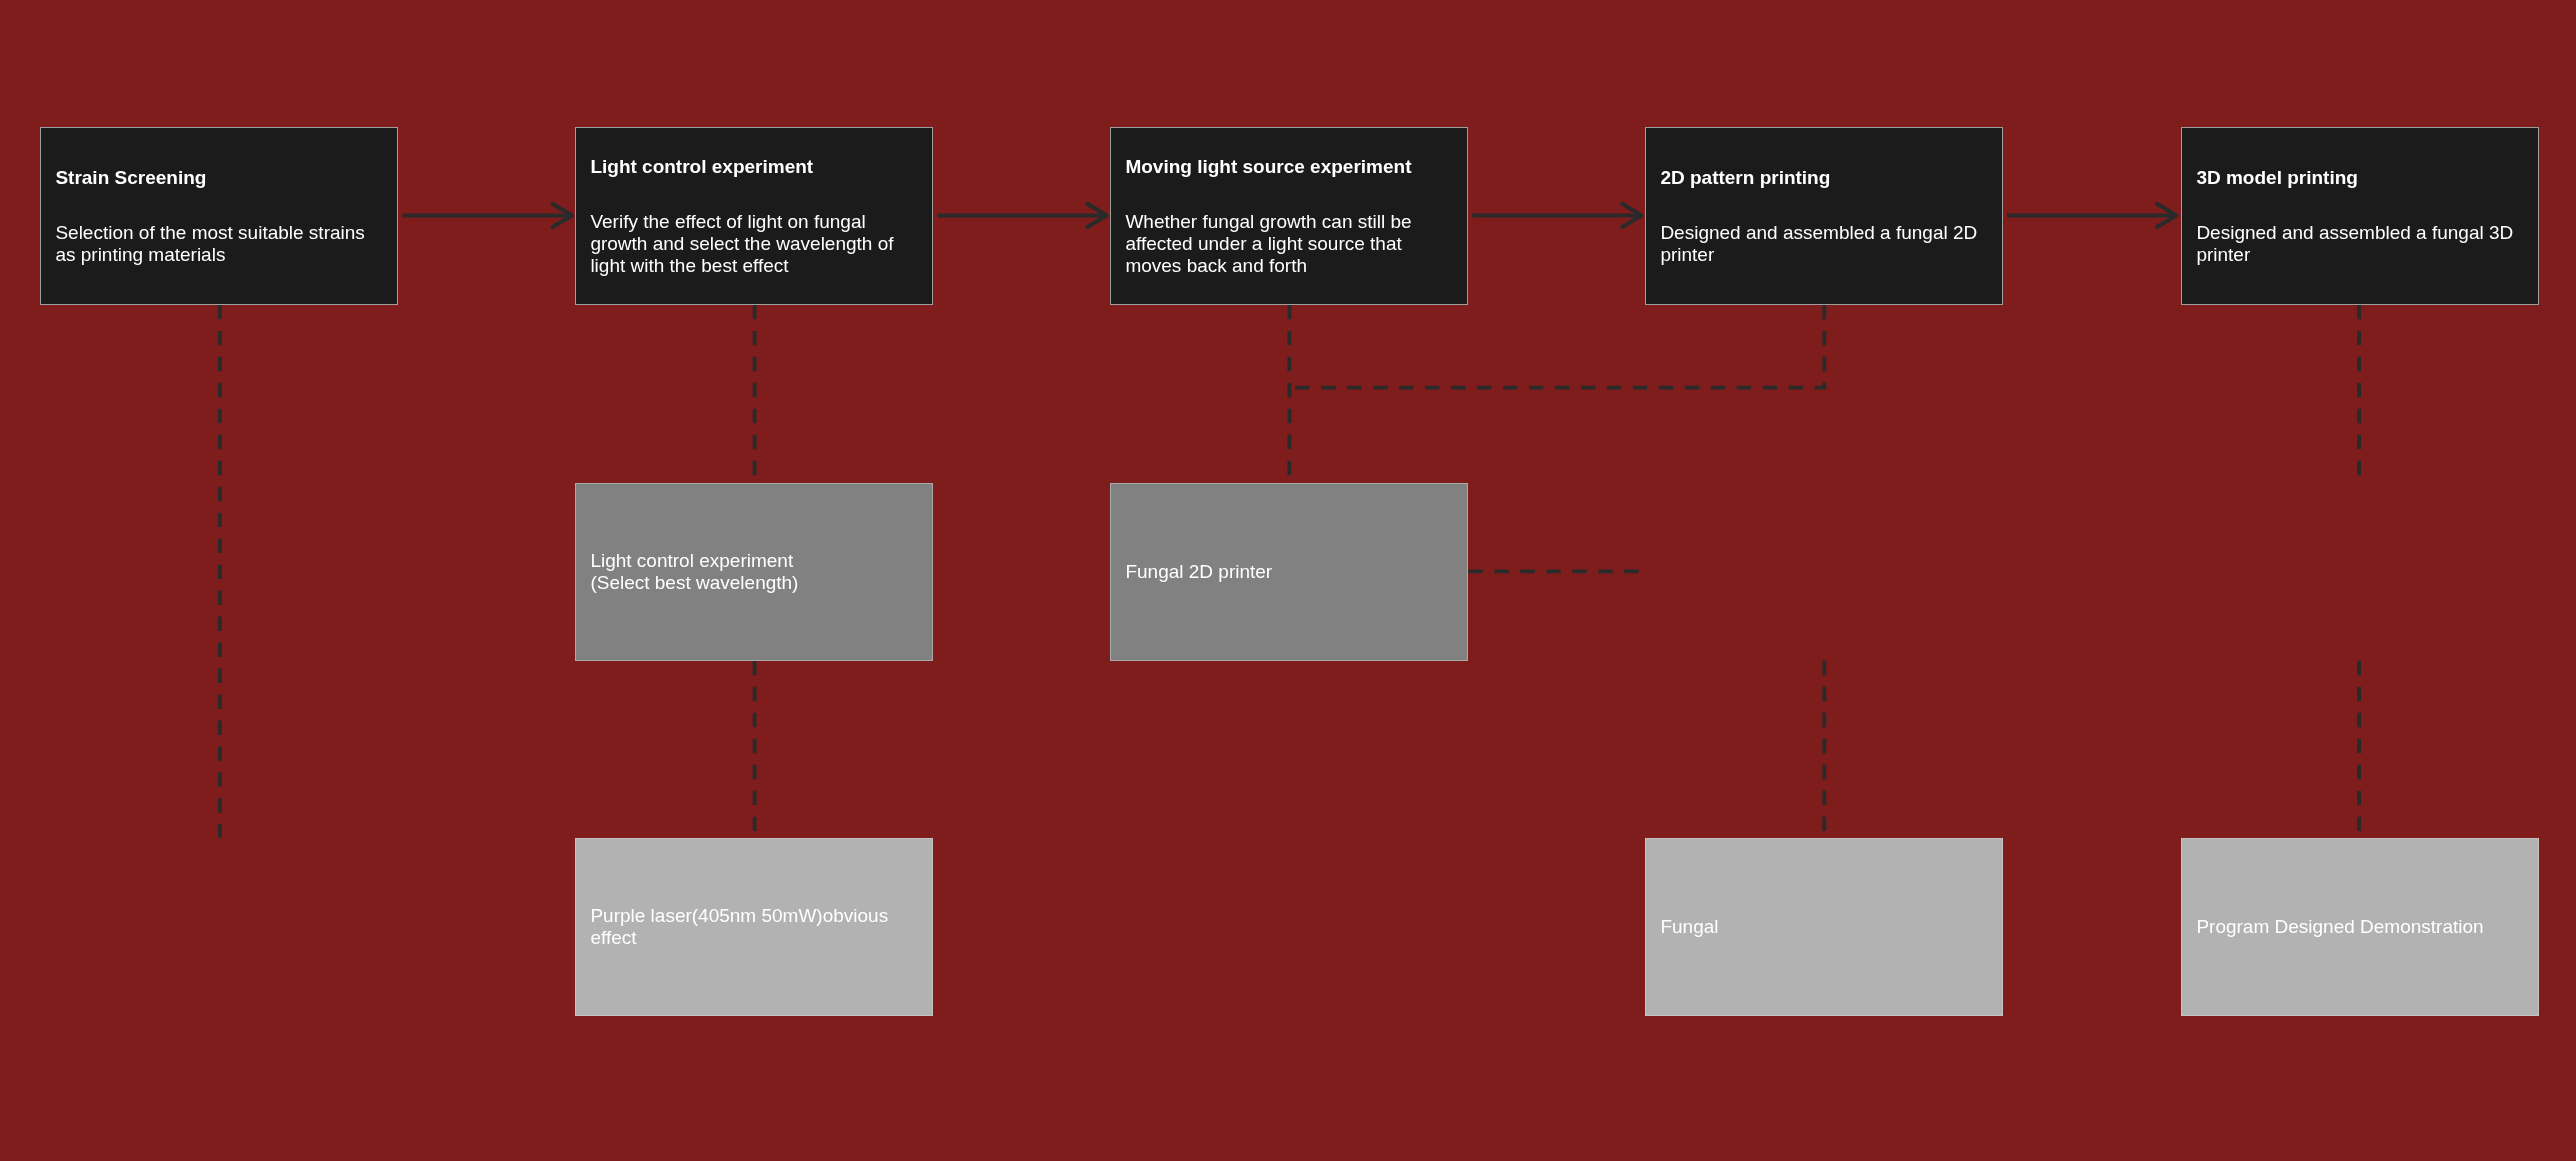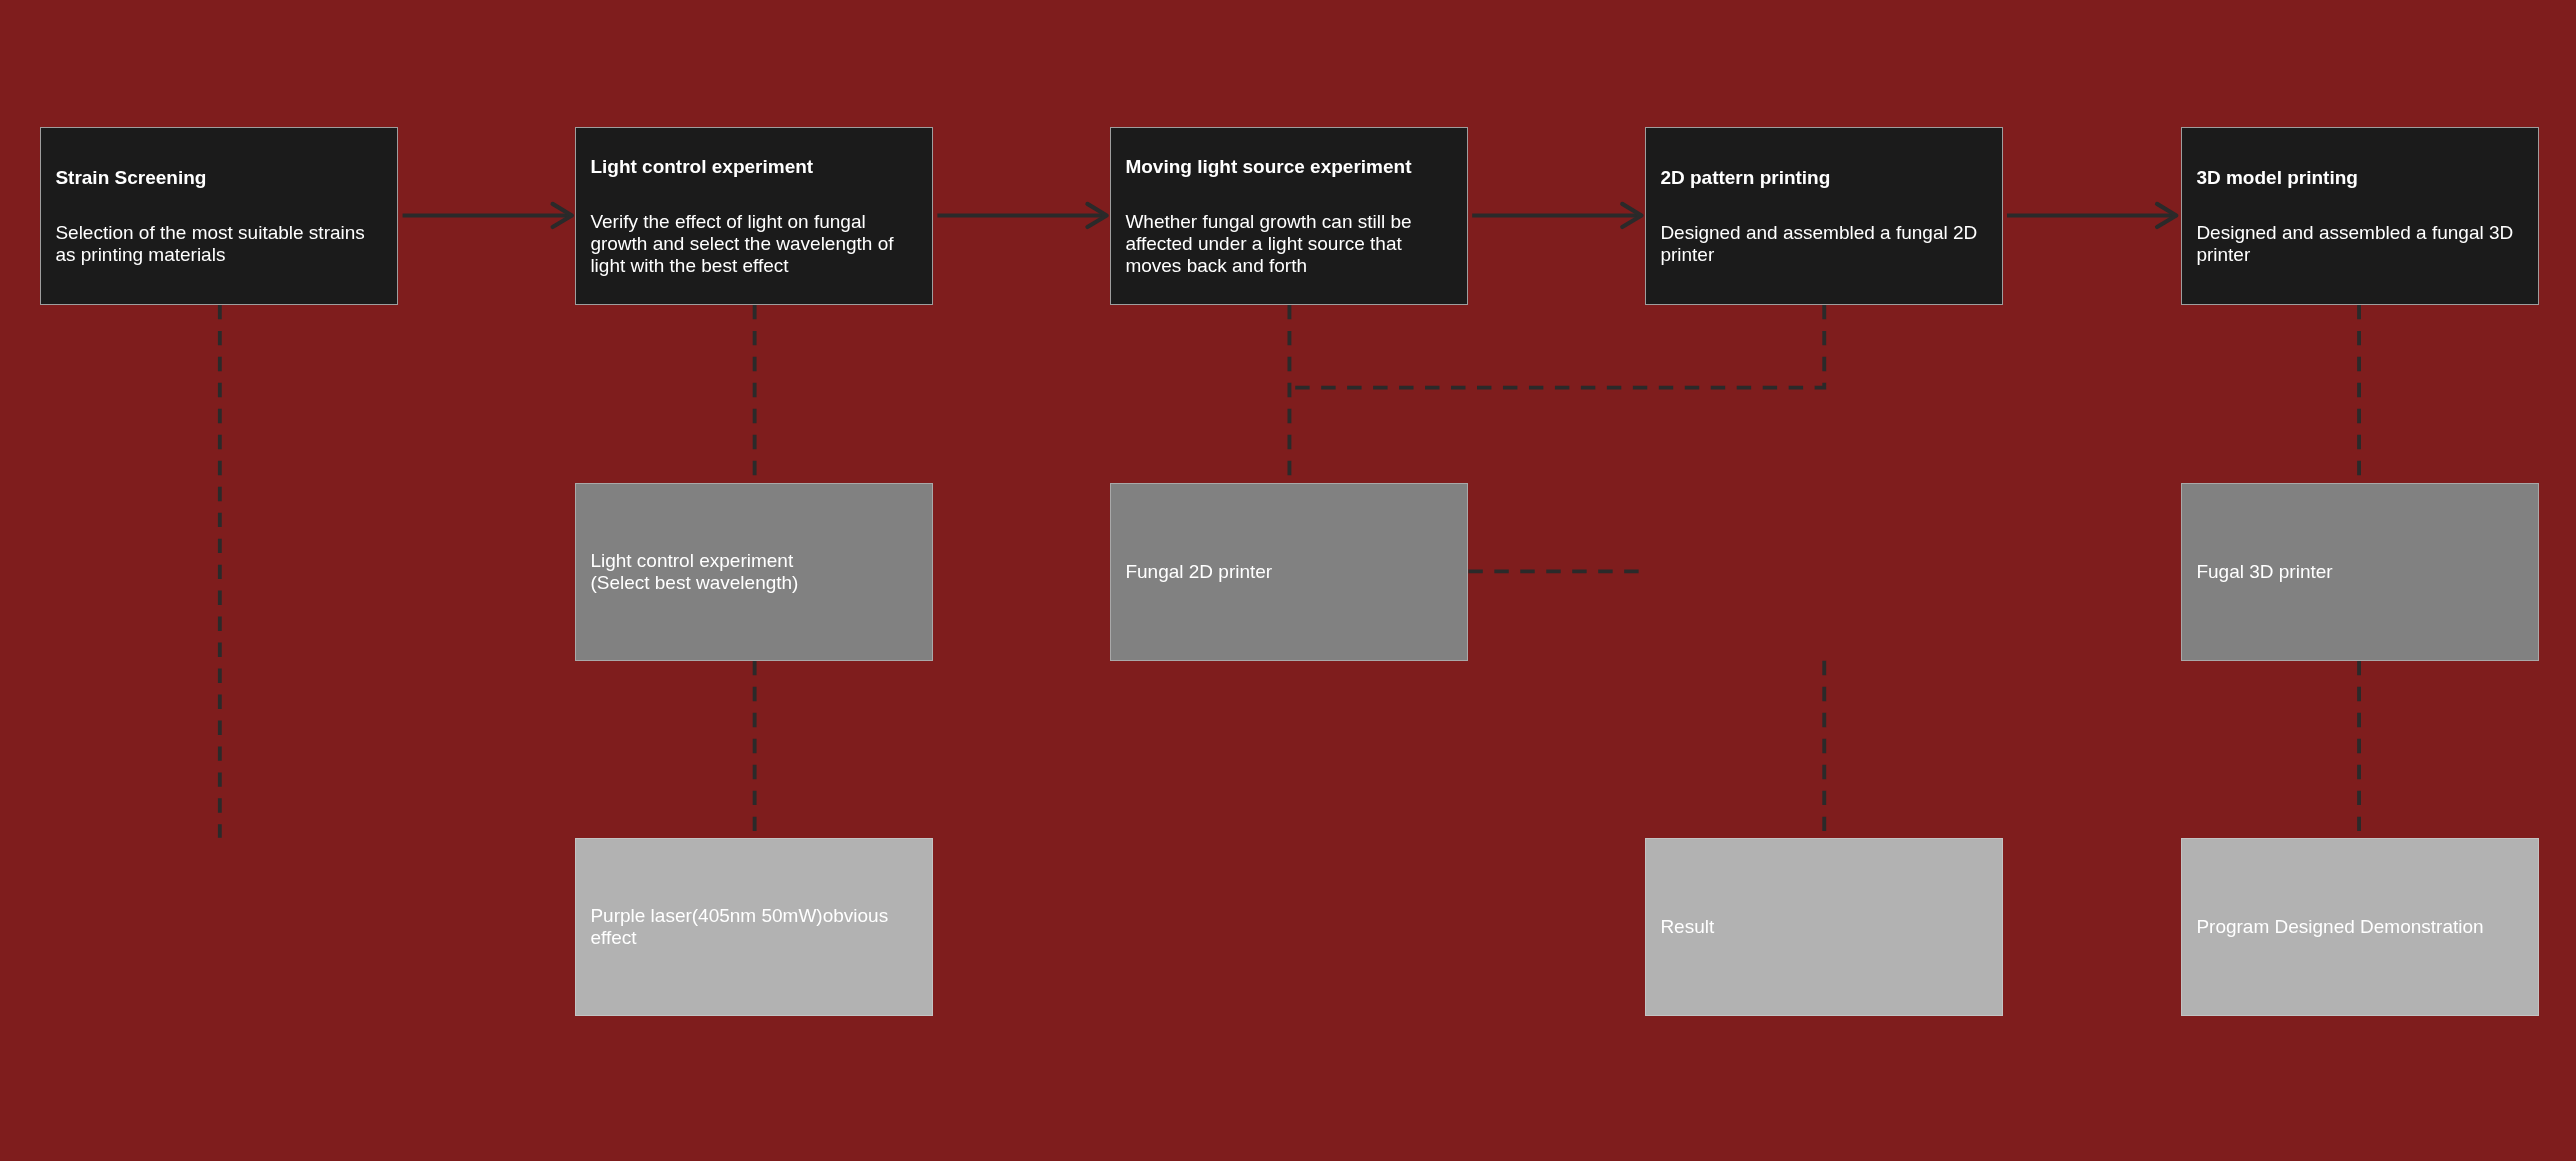--- a/index.html
+++ b/index.html
@@ -69,28 +69,25 @@
     <div class="desc">Designed and assembled a fungal 3D printer</div>
   </div>
 
   <div class="box artifact c2">
     <div>Light control experiment
 (Select best wavelength)</div>
   </div>
   <div class="box artifact c3">
     <div>Fungal 2D printer</div>
   </div>
-  <div class="box artifact c5">
-    <div>Fugal 3D printer</div>
-  </div>
 
   <div class="box result c2">
     <div>Purple laser(405nm 50mW)obvious effect</div>
   </div>
   <div class="box result c4">
-    <div>Result</div>
+    <div>Fungal</div>
   </div>
   <div class="box result c5">
     <div>Program Designed Demonstration</div>
   </div>
 
 </div>
 
 
 </body></html>

